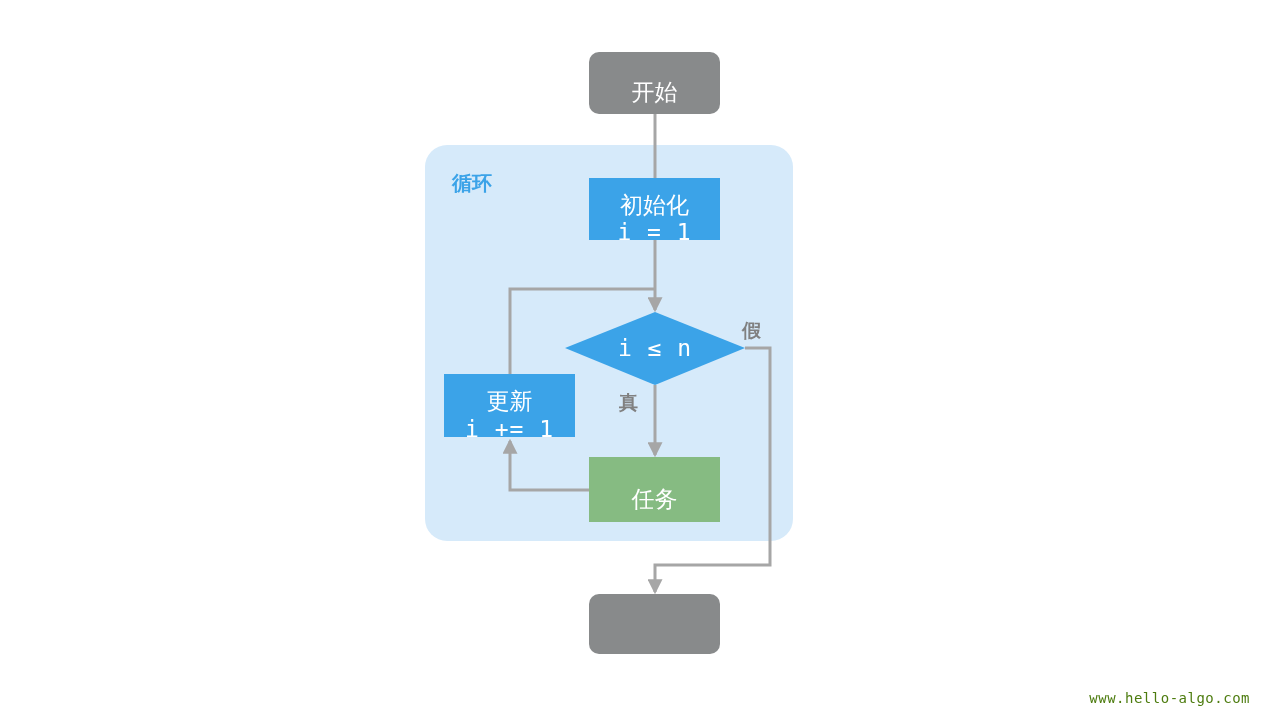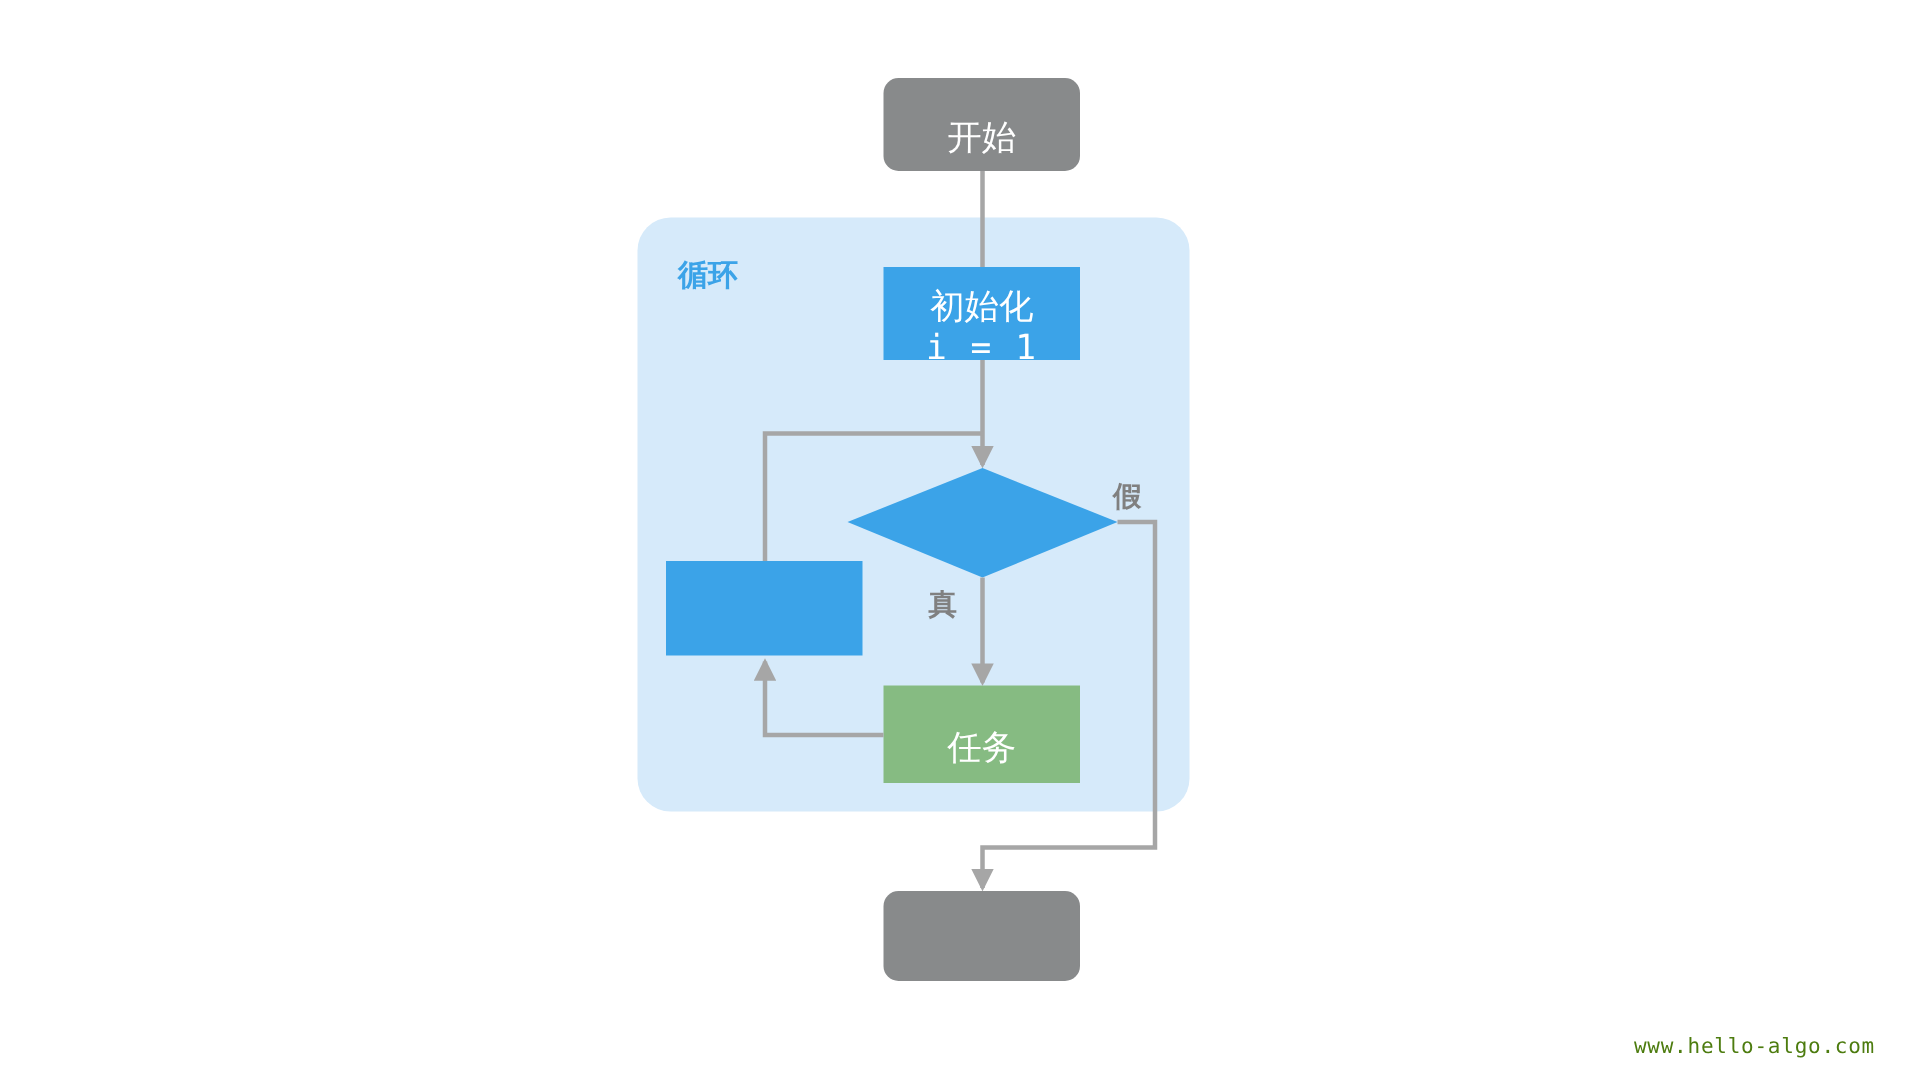--- a/index.html
+++ b/index.html
@@ -113,21 +113,28 @@
 
   <div class="node-label" style="left:589px; top:52px; width:131px; height:62px;">
     <span class="cjk">开始</span>
   </div>
 
   <div class="node-label" style="left:589px; top:178px; width:131px; height:62px;">
     <span class="cjk">初始化</span>
     <span class="mono">i = 1</span>
   </div>
 
+  <div class="node-label" style="left:565px; top:312px; width:180px; height:73px;">
+    <span class="mono">i ≤ n</span>
+  </div>
 
+  <div class="node-label" style="left:444px; top:374px; width:131px; height:63px;">
+    <span class="cjk">更新</span>
+    <span class="mono">i += 1</span>
+  </div>
 
   <div class="node-label" style="left:589px; top:457px; width:131px; height:65px;">
     <span class="cjk">任务</span>
   </div>
 
 
   <div class="edge-label" style="left:619px; top:390px;">真</div>
 
   <div class="edge-label" style="left:742px; top:318px;">假</div>
 

